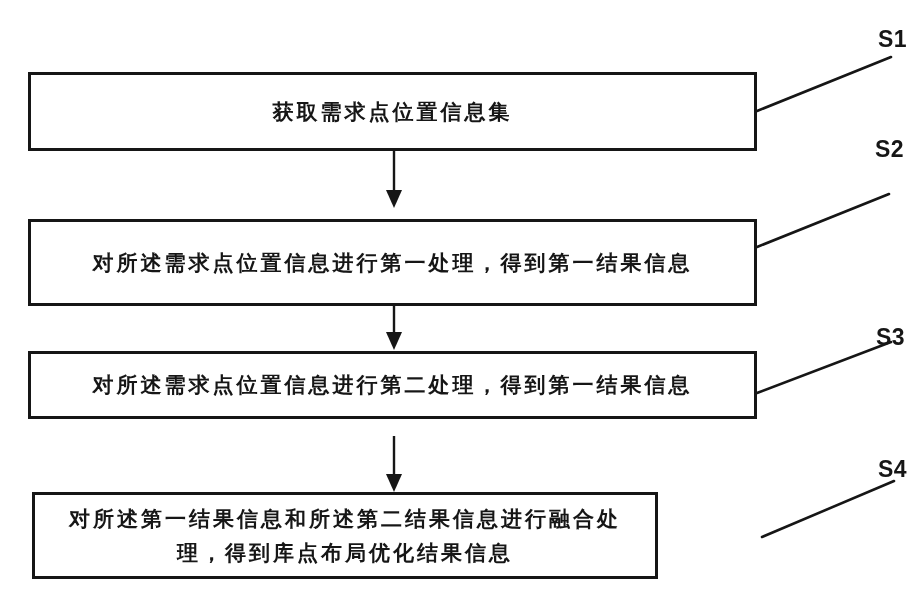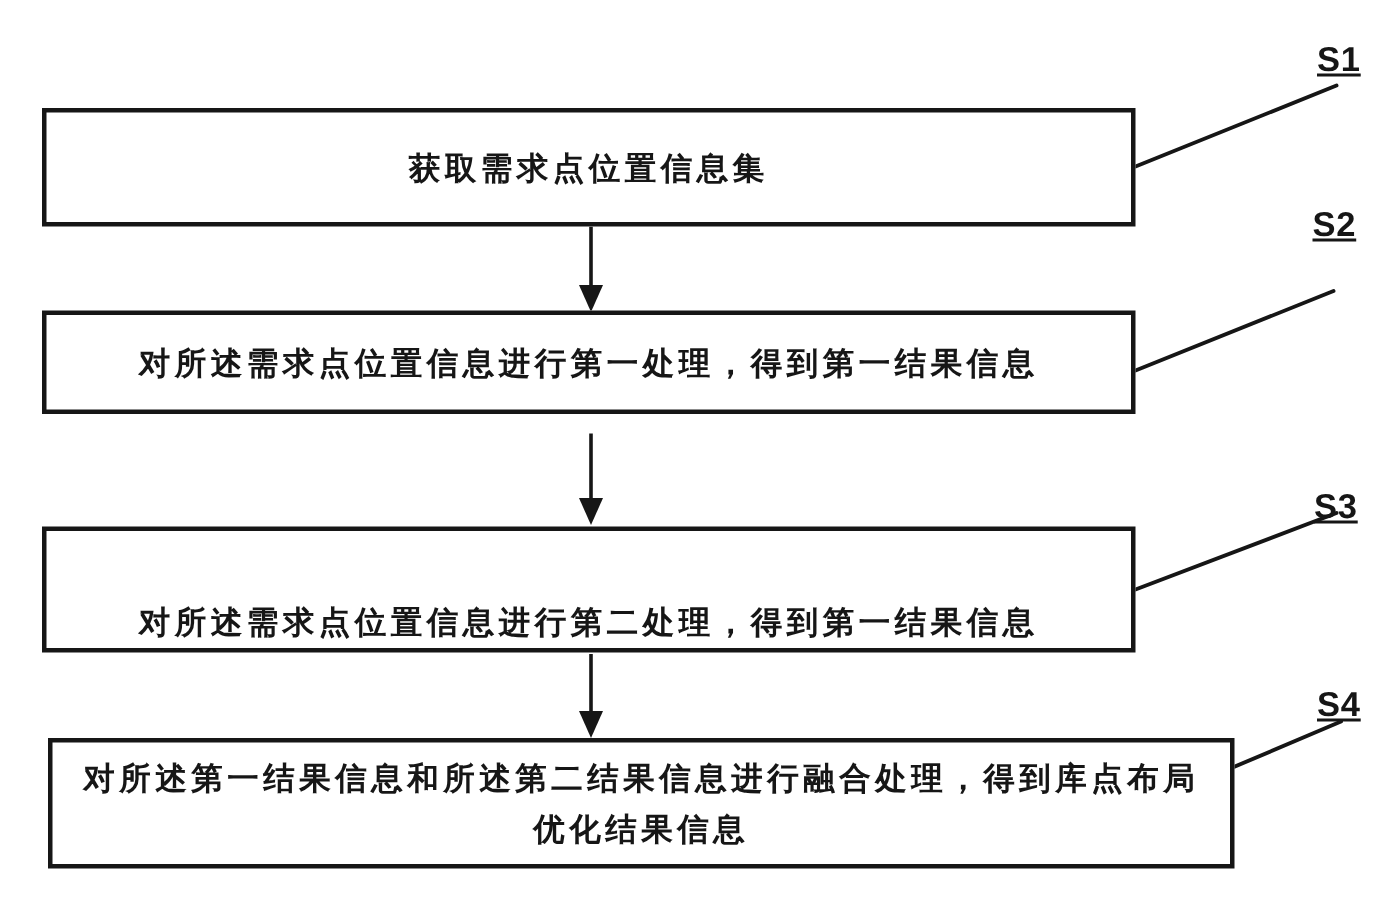--- a/index.html
+++ b/index.html
@@ -35,31 +35,30 @@
     justify-content: center;
     text-align: center;
     color: #161616;
     font-size: 21px;
     font-weight: 600;
     letter-spacing: 3px;
     line-height: 34px;
     font-family: "DejaVu Serif", serif;
   }
   .flow-box-1 { top: 72px;  height: 79px; }
-  .flow-box-2 { top: 207px; height: 69px; }
-  .flow-box-3 { top: 351px; height: 84px; align-items: flex-end; }
-  .flow-box-4 { top: 492px; height: 87px; left: 32px; width: 791px; padding: 0 18px; }
+  .flow-box-2 { top: 219px; height: 87px; }
+  .flow-box-3 { top: 351px; height: 68px; }
+  .flow-box-4 { top: 492px; height: 87px; left: 32px; width: 626px; padding: 0 18px; }
   .step-label {
     position: absolute;
     color: #161616;
     font-family: "Liberation Sans", sans-serif;
     font-weight: 700;
     font-size: 23px;
     letter-spacing: 0.5px;
-    text-decoration: underline;
   }
   .step-label-1 { left: 878px; top: 26px; }
   .step-label-2 { left: 875px; top: 136px; text-align: center; }
   .step-label-3 { left: 876px; top: 324px; }
   .step-label-4 { left: 878px; top: 456px; }
 </style>
 </head>
 <body>
 
 <div class="canvas">

